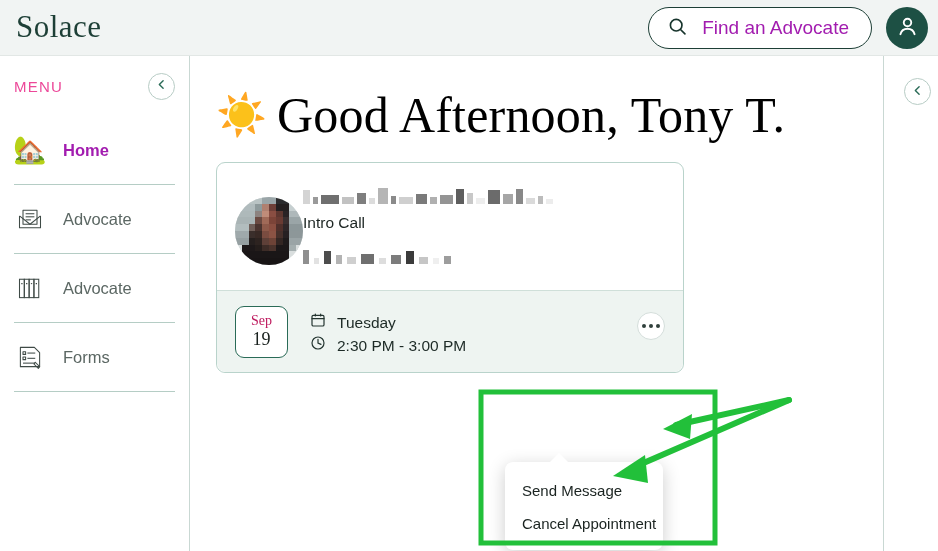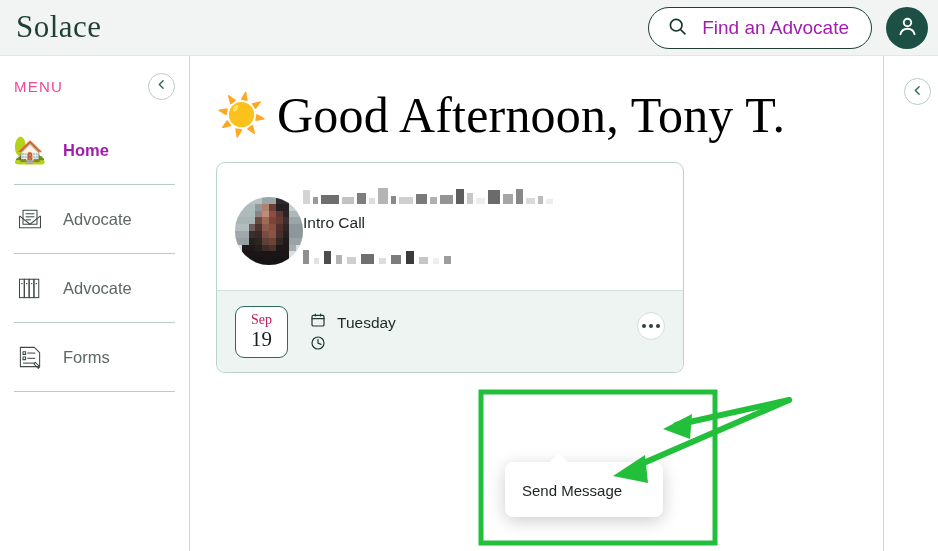--- a/index.html
+++ b/index.html
@@ -142,21 +142,21 @@
   }
   .date-badge {
     width: 53px; height: 52px;
     border: 1px solid #2a6b57; border-radius: 9px;
     background: #ffffff;
     display: flex; flex-direction: column; align-items: center; justify-content: center;
     font-family: "Liberation Serif", serif;
     flex: none;
   }
   .date-badge .m { font-size: 14px; color: #be185d; line-height: 1.1; }
-  .date-badge .d { font-size: 21px; color: #18201d; line-height: 1.15; }
+  .date-badge .d { font-size: 18px; color: #18201d; line-height: 1.15; }
   .when { margin-left: 22px; }
   .when-row { display: flex; align-items: flex-end; gap: 11px; height: 23px; }
   .when-row .txt { font-size: 15.5px; color: #1d2a26; }
   .dots-btn {
     position: absolute; right: 18px; top: 21px;
     width: 28px; height: 28px; border-radius: 50%;
     border: 1px solid #d4dedb; background: #ffffff;
     display: flex; align-items: center; justify-content: center; gap: 3px;
     cursor: pointer;
   }
@@ -423,34 +423,36 @@
             </span>
             <span class="txt">Tuesday</span>
           </div>
           <div class="when-row">
             <span>
               <svg width="16" height="16" viewBox="0 0 24 24" fill="none" stroke="#233430" stroke-width="1.8" stroke-linecap="round">
                 <circle cx="12" cy="12" r="9"></circle>
                   <polyline points="12,6.5 12,12 16.5,14"></polyline>
               </svg>
             </span>
+            <span class="txt">2:30 PM - 3:00 PM</span>
           </div>
         </div>
         <div class="dots-btn">
           <i></i>
             <i></i>
             <i></i>
         </div>
       </div>
     </div>
   </div>
 
   <div class="dropdown">
     <div class="caret"></div>
     <div class="menu-opt">Send Message</div>
+    <div class="menu-opt">Cancel Appointment</div>
   </div>
 
   <div class="right-rail">
     <div class="circle-btn">
       <span>
         <svg width="13" height="13" viewBox="0 0 24 24" fill="none" stroke="#2a6b57" stroke-width="2.6" stroke-linecap="round" stroke-linejoin="round">
           <polyline points="15,5 8,12 15,19"></polyline>
         </svg>
       </span>
     </div>

